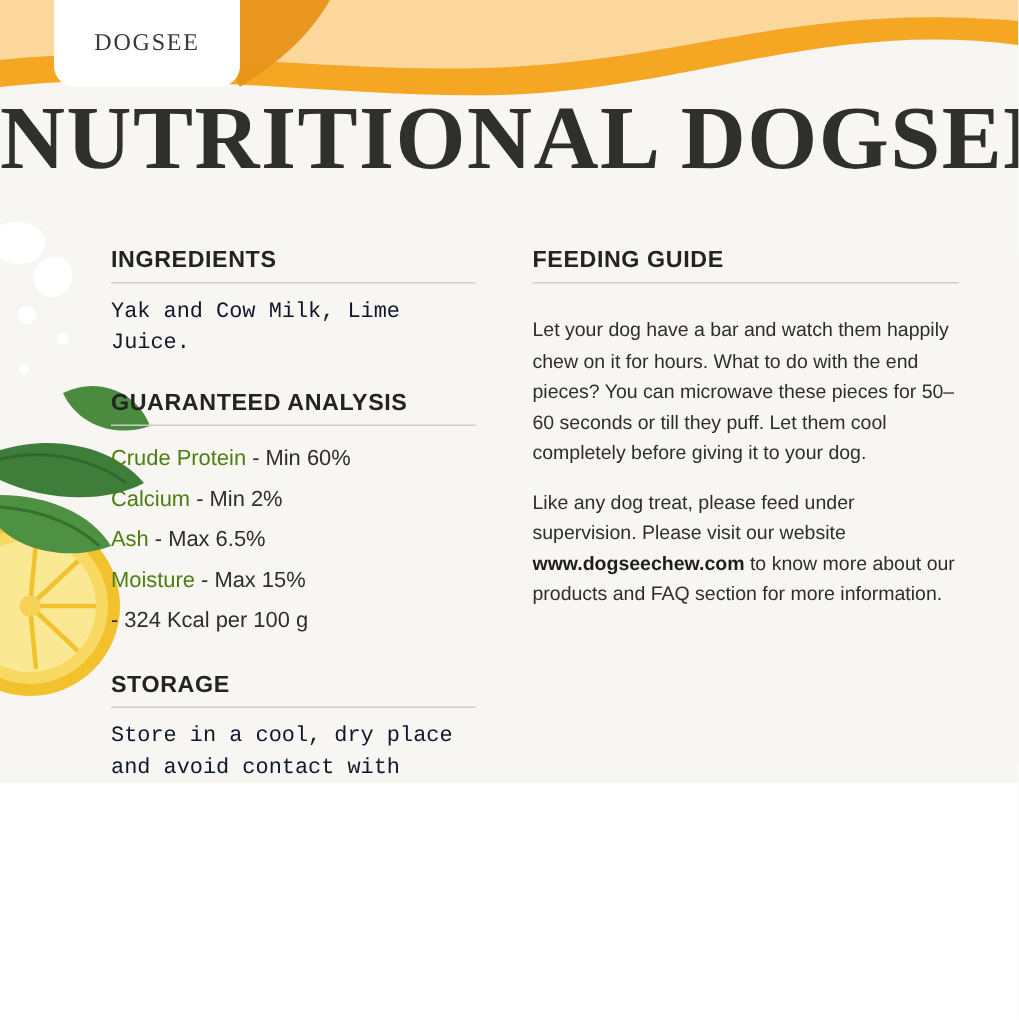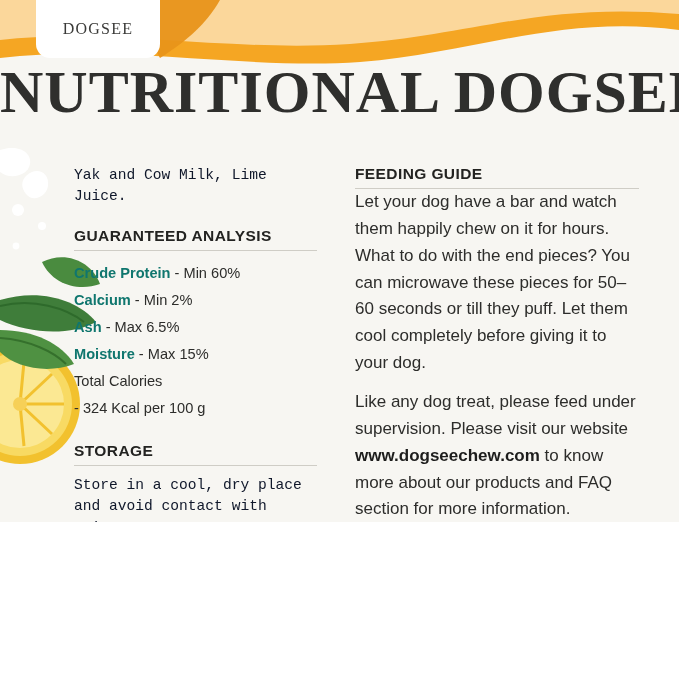--- a/index.html
+++ b/index.html
@@ -100,32 +100,32 @@
   .block { margin-bottom: 20px; }
 
   
   .ga-list { list-style: none; }
   .ga-list li {
     font-size: 14.6px;
     line-height: 1.85;
     color: #2d2d2b;
     white-space: nowrap;
   }
-  .ga-list li .nutrient { font-weight: bold; color: #0f766e; }
+  .ga-list li .nutrient { font-weight: normal; color: #4d7c0f; }
 
   
   .para {
-    font-size: 17px;
+    font-size: 13px;
     line-height: 1.58;
     color: #2d2d2b;
     margin-bottom: 12px;
   }
   .para .strong { font-weight: bold; color: #1d1d1c; }
 
-  .zoom-guide-heading { margin-bottom: 0; }
+  .zoom-guide-heading { margin-bottom: 21px; }
 </style>
 </head>
 <body>
 
 <div id="page">
 
   <svg class="bg-svg" viewBox="0 0 679 680">
 
     <path d="M0,0 L679,0 L679,30 C560,14 470,54 360,62 C250,70 120,44 0,58 Z" fill="#f5a623"></path>
     <path d="M0,0 L679,0 L679,14 C540,2 470,36 350,44 C230,52 110,28 0,40 Z" fill="#ffffff" opacity="0.55"></path>
@@ -178,40 +178,38 @@
     <span class="brand-text">DOGSEE</span>
   </div>
 
   <div class="title">NUTRITIONAL DOGSEE</div>
 
   <div class="content">
 
     <div class="col-left">
 
       <div class="block">
+        <div class="sec-heading">INGREDIENTS</div>
         <div class="body-text">Yak and Cow Milk, Lime Juice.</div>
       </div>
 
       <div class="block">
         <div class="sec-heading">GUARANTEED ANALYSIS</div>
         <ul class="ga-list">
           <li>
             <span class="nutrient">Crude Protein</span><span> - Min 60%</span>
           </li>
           <li>
             <span class="nutrient">Calcium</span><span> - Min 2%</span>
           </li>
           <li>
             <span class="nutrient">Ash</span><span> - Max 6.5%</span>
           </li>
           <li>
             <span class="nutrient">Moisture</span><span> - Max 15%</span>
-          </li>
-          <li>
-            <span>Total Calories</span>
           </li>
           <li>
             <span>- 324 Kcal per 100 g</span>
           </li>
         </ul>
       </div>
 
       <div class="block">
         <div class="sec-heading">STORAGE</div>
         <div class="body-text">Store in a cool, dry place and avoid contact with moisture.</div>

